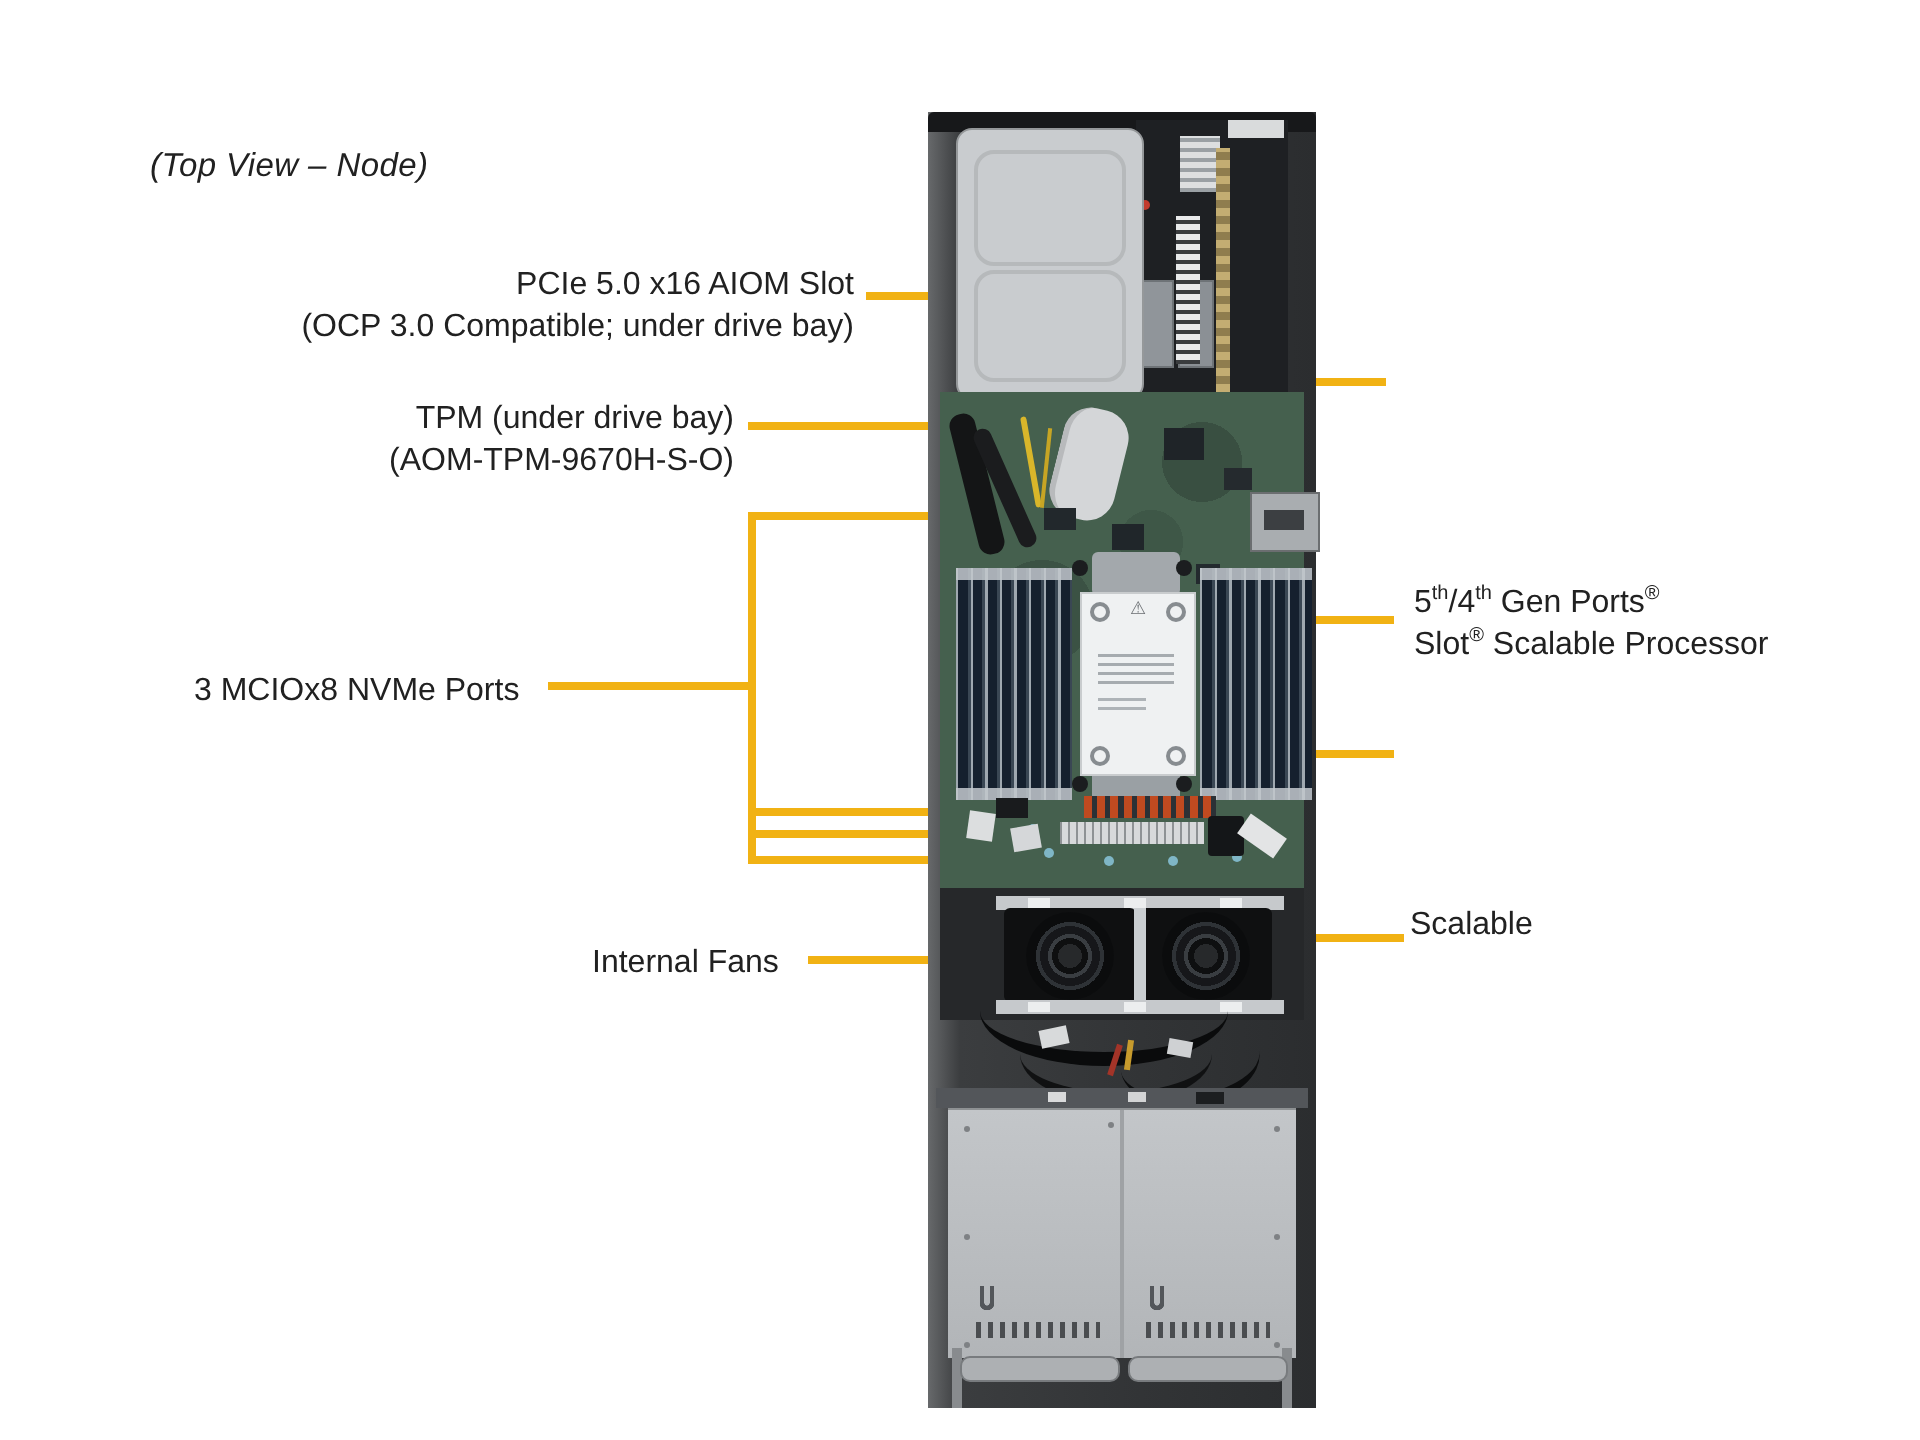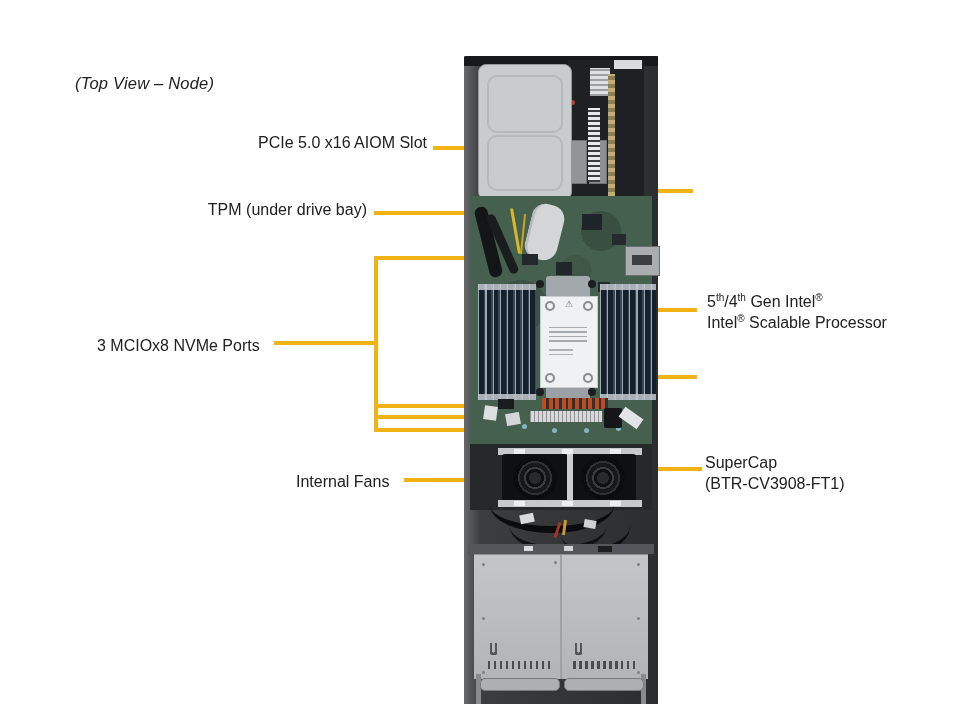--- a/index.html
+++ b/index.html
@@ -150,34 +150,35 @@
 </style>
 </head>
 <body>
 
 <div class="canvas">
 
   <div class="fig-title">(Top View – Node)</div>
 
   <div class="lbl right" id="lbl-aiom">
     <div>PCIe 5.0 x16 AIOM Slot</div>
+    <div>(OCP 3.0 Compatible; under drive bay)</div>
   </div>
   <div class="lbl right" id="lbl-tpm">
     <div>TPM (under drive bay)</div>
+    <div>(AOM-TPM-9670H-S-O)</div>
   </div>
   <div class="lbl" id="lbl-mcio">3 MCIOx8 NVMe Ports</div>
   <div class="lbl" id="lbl-fans">Internal Fans</div>
 
   <div class="lbl" id="lbl-cpu">
-    <div><span>5</span><sup>th</sup><span>/4</span><sup>th</sup><span> Gen Intel</span><sup>®</sup></div>
-    <div><span>Intel</span><sup>®</sup><span> Scalable Processor</span></div>
+    <div><span>5</span><sup>th</sup><span>/4</span><sup>th</sup><span> Gen Ports</span><sup>®</sup></div>
+    <div><span>Slot</span><sup>®</sup><span> Scalable Processor</span></div>
   </div>
   <div class="lbl" id="lbl-supercap">
-    <div>SuperCap</div>
-    <div>(BTR-CV3908-FT1)</div>
+    <div>Scalable</div>
   </div>
 
   <div class="cl" id="ln-aiom"></div>
   <div class="cl" id="ln-tpm-h"></div>
   <div class="clv" id="ln-tpm-v"></div>
   <div class="cl" id="ln-pcie-h"></div>
   <div class="clv" id="ln-pcie-v"></div>
   <div class="cl" id="ln-cpu"></div>
   <div class="cl" id="ln-dimm"></div>
   <div class="cl" id="ln-mcio-lbl"></div>

